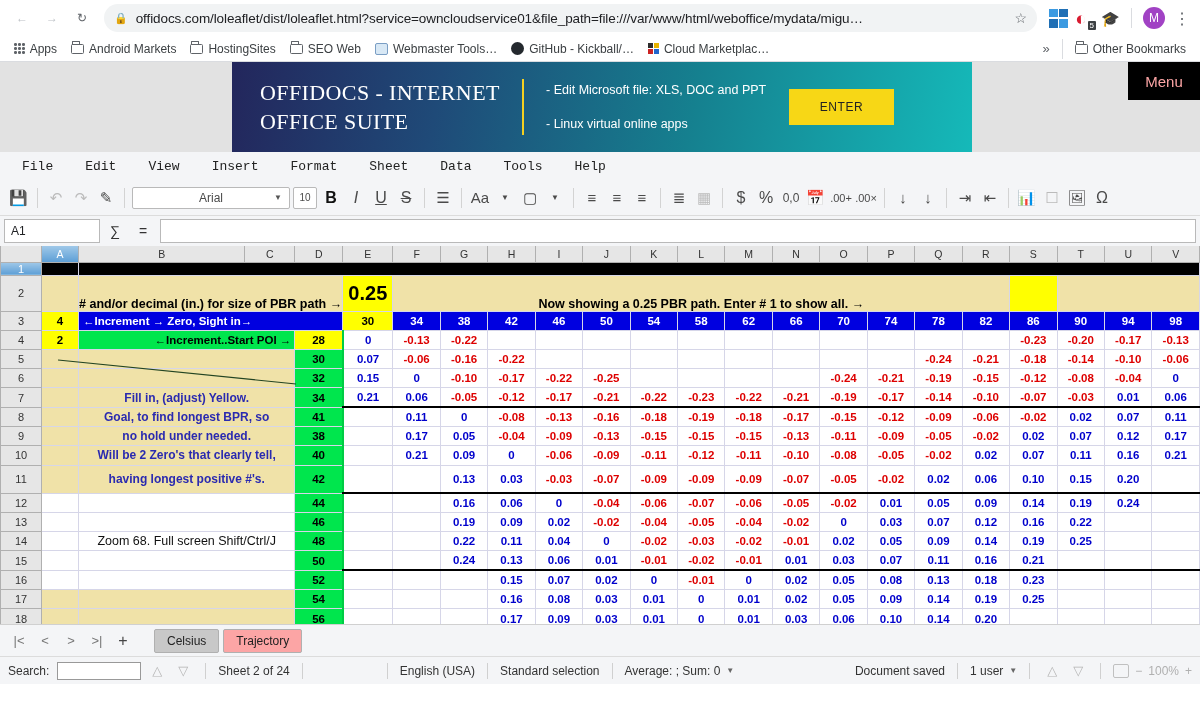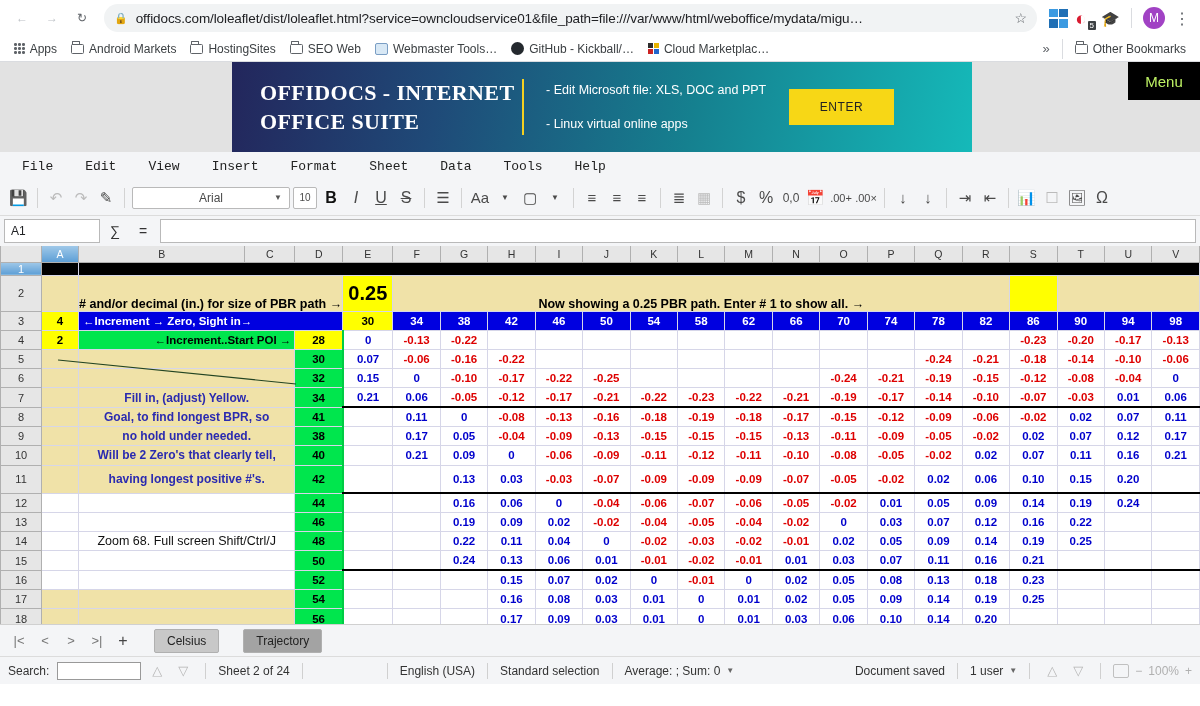--- a/index.html
+++ b/index.html
@@ -71,30 +71,30 @@
 
   
   .banner-wrap { height:90px; background:#e2e2e2; position:relative; }
   .banner {
     position:absolute; left:232px; top:0; width:740px; height:90px;
     background:linear-gradient(100deg,#23265c 0%, #1f4a78 28%, #15808f 62%, #15b9b9 100%);
     display:flex; align-items:center; color:#fff;
   }
   .banner-title {
     font-family:"Liberation Serif", serif; font-size:22px; line-height:29px;
-    padding-left:28px; width:290px; letter-spacing:0.4px;font-weight:bold;
+    padding-left:28px; width:290px; letter-spacing:0.4px;
   }
   .banner-sep { width:2px; height:56px; background:#f5d020; }
   .banner-bullets { padding-left:22px; font-size:12.5px; line-height:34px; width:265px; }
   .enter-btn {
     width:105px; height:36px; background:#f7d716; color:#222; font-size:12px;
     display:flex; align-items:center; justify-content:center; letter-spacing:0.6px;
   }
   .menu-btn {
-    position:absolute; right:0; top:0; width:72px; height:38px; background:#000; color:#bef264;
+    position:absolute; right:0; top:0; width:72px; height:38px; background:#000; color:#fca5a5;
     display:flex; align-items:center; justify-content:center; font-size:15px;
   }
 
   
   .lo-menubar {
     height:28px; background:#f4f5f7; display:flex; align-items:center;
     padding:0 6px; gap:0; font-size:13px; color:#222; position:relative;
   }
   .lo-menu-item { padding:4px 16px; border-radius:3px;font-family:Liberation Mono, monospace; }
   .lo-actions { position:absolute; right:8px; top:-2px; display:flex; gap:8px; }
@@ -172,21 +172,21 @@
   .tabbar {
     height:32px; background:#f4f5f7; border-top:1px solid #d0d0d0;
     display:flex; align-items:center; padding:0 8px; gap:4px; font-size:12px;
   }
   .tnav { width:22px; height:22px; display:flex; align-items:center; justify-content:center; color:#777; font-size:13px; }
   .plus { width:22px; height:22px; display:flex; align-items:center; justify-content:center; font-size:16px; color:#444; }
   .sheet-tab {
     height:24px; padding:0 12px; display:flex; align-items:center;
     background:#c8c8c8; border:1px solid #b0b0b0; border-radius:2px; color:#222;
   }
-  .sheet-tab.active { background:#a3a3a3; border-color:#b0b0b0;margin-left:20px; }
+  .sheet-tab.active { background:#fca5a5; border-color:#b0b0b0; }
 
   
   .statusbar {
     height:28px; background:#f4f5f7; border-top:1px solid #dcdcdc;
     display:flex; align-items:center; padding:0 8px; font-size:12px; color:#333; gap:6px;
   }
   .search-label { margin-right:2px; }
   .search-input { width:84px; height:18px; background:#fff; border:1px solid #999; }
   .st-arrow { color:#b5b5b5; font-size:13px; width:20px; text-align:center; }
   .st-sep { width:1px; height:16px; background:#d0d0d0; margin:0 6px; }

